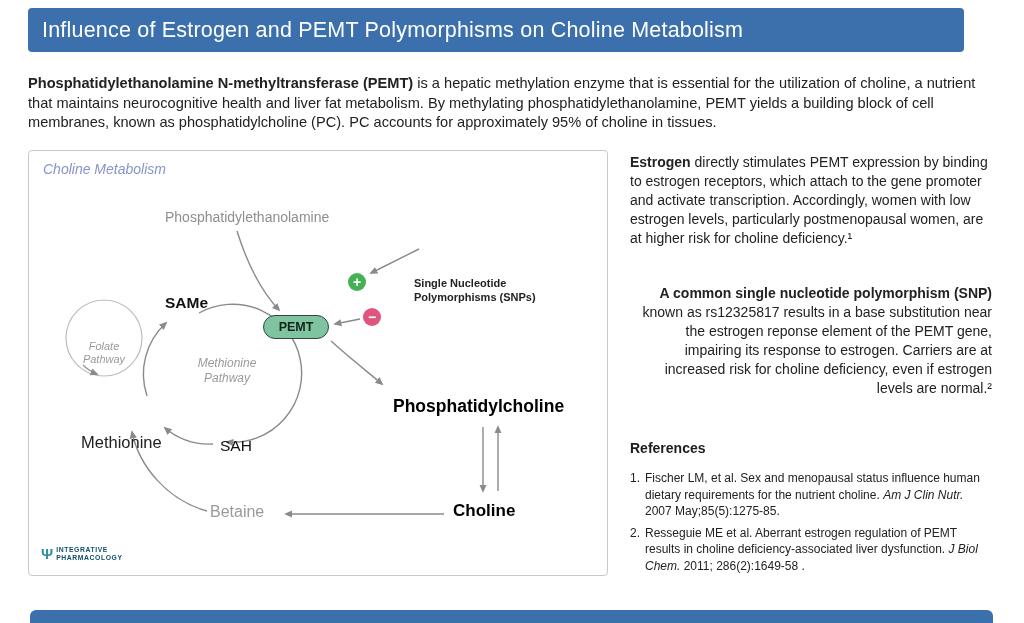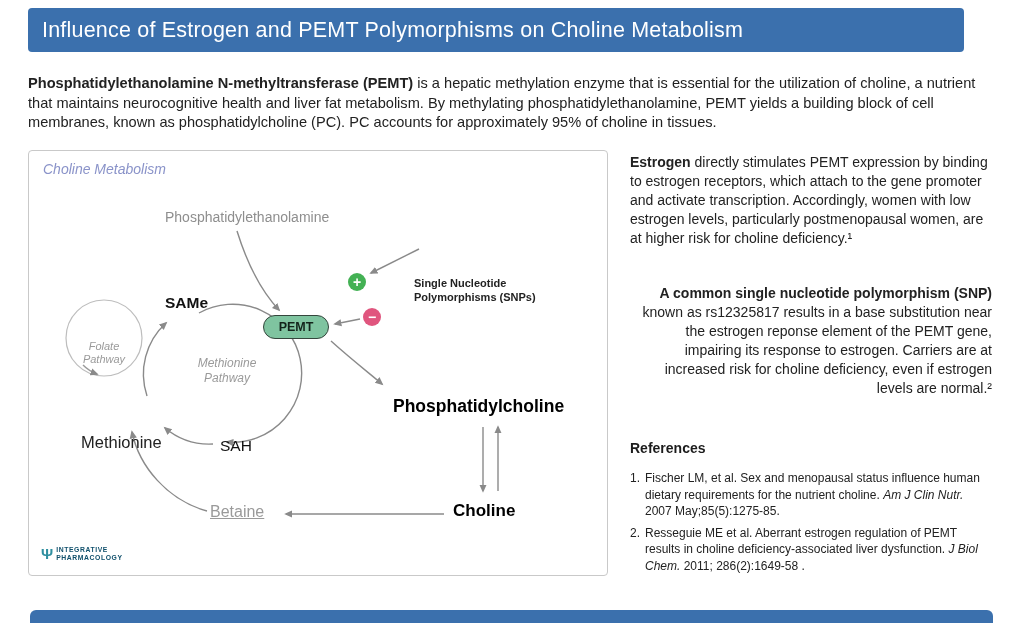--- a/index.html
+++ b/index.html
@@ -40,21 +40,21 @@
                  display:flex; align-items:center; justify-content:center;
                  color:#fff; font-size:14px; font-weight:700; line-height:1; }
   .plus  { left:319px; top:122px; background:#43b154; }
   .minus { left:334px; top:157px; background:#e0557e; }
   .n-snps      { left:385px; top:126px; width:132px; font-size:11px; font-weight:700; line-height:13.5px; color:#222; }
   .n-methpath  { left:152px; top:205px; width:92px; text-align:center; font-size:12px; font-style:italic;
                  color:#9a9a9a; line-height:15px; }
   .n-methionine{ left:52px;  top:250px; font-size:16.5px; color:#222;margin-top:32px; }
   .n-sah       { left:191px; top:286px; font-size:15.5px; color:#111; }
   .n-pc        { left:364px; top:245px; font-size:17.5px; font-weight:700; color:#000; }
-  .n-betaine   { left:181px; top:352px; font-size:16px; color:#9a9a9a;text-decoration:underline; }
+  .n-betaine   { left:181px; top:352px; font-size:16px; color:#9a9a9a; }
   .n-choline   { left:424px; top:350px; font-size:17px; font-weight:700; color:#000;text-align:center; }
 
   .logo { position:absolute; left:12px; top:394px; display:flex; align-items:center; gap:3px; }
   .logo-glyph { color:#2f8fa0; font-size:15px; font-weight:700; }
   .logo-text  { font-size:6.8px; font-weight:700; letter-spacing:0.6px; color:#0f4f6b; line-height:8px; }
 
   .arrows { position:absolute; left:0; top:0; pointer-events:none; }
 
   
   .sidebar { left:630px; top:153px; width:362px; }

